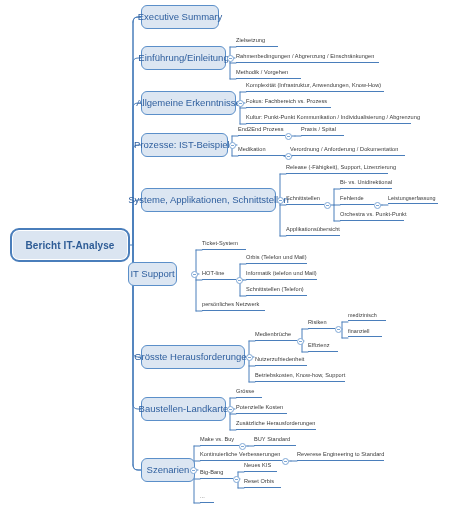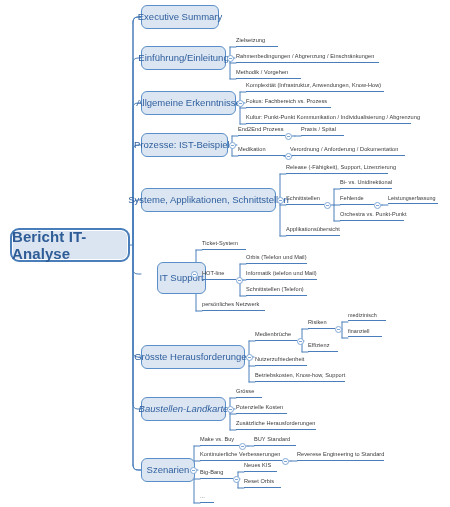--- a/index.html
+++ b/index.html
@@ -30,21 +30,21 @@
 
   
   .root-node {
     position: absolute;
     box-sizing: border-box;
     background: #dbe5f1;
     border: 2px solid #4a7ebb;
     border-radius: 9px;
     color: #2e5c96;
     font-weight: bold;
-    font-size: 15px;
+    font-size: 10px;
     display: flex;
     align-items: center;
     justify-content: center;
     letter-spacing: 0.1px;
     box-shadow: 0 0 0 1px #ffffff inset;
   }
 
   
   .branch-node {
     position: absolute;
@@ -212,41 +212,41 @@
       <div class="leaf" style="left: 286px; top: 165px; width: 102px;">Release (-Fähigkeit), Support, Lizenzierung</div>
       <div class="leaf" style="left: 286px; top: 196px; width: 38px;">Schnittstellen</div>
       <div class="leaf" style="left: 286px; top: 227px; width: 54px;">Applikationsübersicht</div>
       <div class="toggle" style="left: 277px; top: 196.5px;"></div>
       <div class="leaf" style="left: 340px; top: 180px; width: 52px;">Bi- vs. Unidirektional</div>
       <div class="leaf" style="left: 340px; top: 196px; width: 34px;">Fehlende</div>
       <div class="leaf" style="left: 340px; top: 212px; width: 64px;">Orchestra vs. Punkt-Punkt</div>
       <div class="toggle" style="left: 324px; top: 201.5px;"></div>
       <div class="leaf lvl3" style="left: 388px; top: 196px; width: 50px;">Leistungserfassung</div>
       <div class="toggle" style="left: 374px; top: 201.5px;"></div>
-      <div class="branch-node" style="left: 157px; top: 262px; width: 49px; height: 32px;">IT Support</div>
+      <div class="branch-node" style="left: 128px; top: 262px; width: 49px; height: 24px;">IT Support</div>
       <div class="leaf" style="left: 202px; top: 241px; width: 44px;">Ticket-System</div>
       <div class="leaf" style="left: 202px; top: 271px; width: 34px;">HOT-line</div>
       <div class="leaf" style="left: 202px; top: 302px; width: 63px;">persönliches Netzwerk</div>
       <div class="toggle" style="left: 191px; top: 270.5px;"></div>
       <div class="leaf" style="left: 246px; top: 255px; width: 61px;">Orbis (Telefon und Mail)</div>
       <div class="leaf" style="left: 246px; top: 271px; width: 71px;">Informatik (telefon und Mail)</div>
       <div class="leaf" style="left: 246px; top: 287px; width: 61px;">Schnittstellen (Telefon)</div>
       <div class="toggle" style="left: 236px; top: 276.5px;"></div>
       <div class="branch-node" style="left: 141px; top: 345px; width: 104px; height: 24px;">Grösste Herausforderungen</div>
       <div class="leaf" style="left: 255px; top: 332px; width: 42px;">Medienbrüche</div>
       <div class="leaf" style="left: 255px; top: 357px; width: 52px;">Nutzerzufriedenheit</div>
       <div class="leaf" style="left: 255px; top: 373px; width: 90px;">Betriebskosten, Know-how, Support</div>
       <div class="toggle" style="left: 246px; top: 353.5px;"></div>
       <div class="leaf" style="left: 308px; top: 320px; width: 27px;">Risiken</div>
       <div class="leaf" style="left: 308px; top: 343px; width: 30px;">Effizienz</div>
       <div class="toggle" style="left: 297px; top: 337.5px;"></div>
       <div class="leaf lvl3" style="left: 348px; top: 313px; width: 38px;">medizinisch</div>
       <div class="leaf lvl3" style="left: 348px; top: 329px; width: 34px;">finanziell</div>
       <div class="toggle" style="left: 335px; top: 325.5px;"></div>
-      <div class="branch-node" style="left: 141px; top: 397px; width: 85px; height: 24px; font-style: italic;">Baustellen-Landkarte</div>
+      <div class="branch-node" style="left: 141px; top: 397px; width: 85px; height: 24px;">Baustellen-Landkarte</div>
       <div class="leaf" style="left: 236px; top: 389px; width: 26px;">Grösse</div>
       <div class="leaf" style="left: 236px; top: 405px; width: 51px;">Potenzielle Kosten</div>
       <div class="leaf" style="left: 236px; top: 421px; width: 80px;">Zusätzliche Herausforderungen</div>
       <div class="toggle" style="left: 227px; top: 405.5px;"></div>
       <div class="branch-node" style="left: 141px; top: 458px; width: 54px; height: 24px;">Szenarien</div>
       <div class="leaf" style="left: 200px; top: 437px; width: 39px;">Make vs. Buy</div>
       <div class="leaf" style="left: 200px; top: 452px; width: 82px;">Kontinuierliche Verbesserungen</div>
       <div class="leaf" style="left: 200px; top: 470px; width: 33px;">Big-Bang</div>
       <div class="leaf" style="left: 200px; top: 494px; width: 14px;">...</div>
       <div class="toggle" style="left: 190px; top: 466.5px;"></div>

